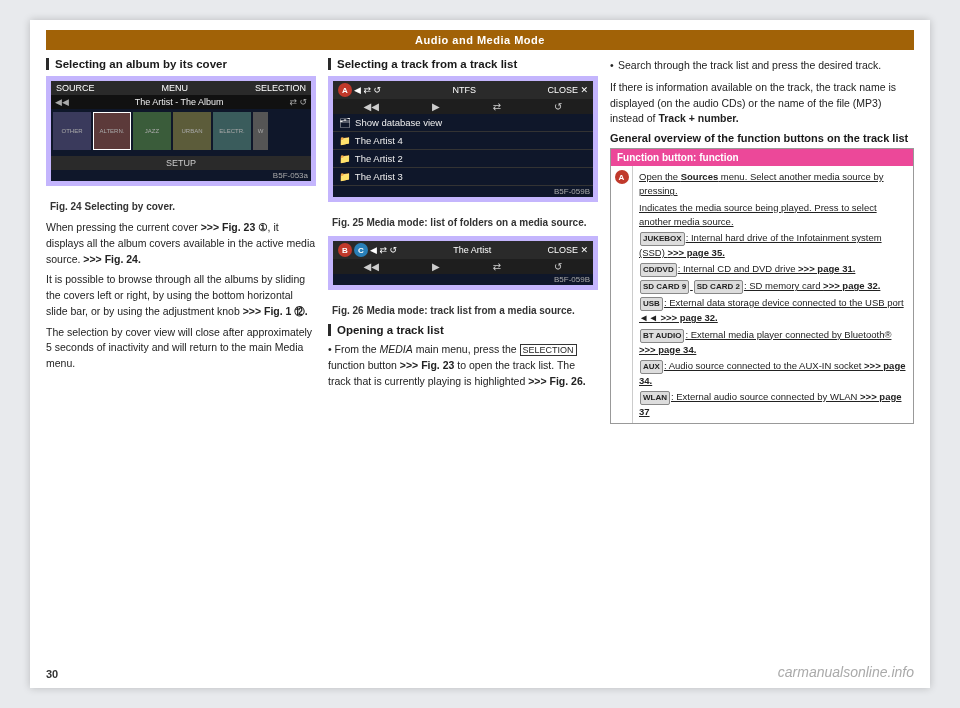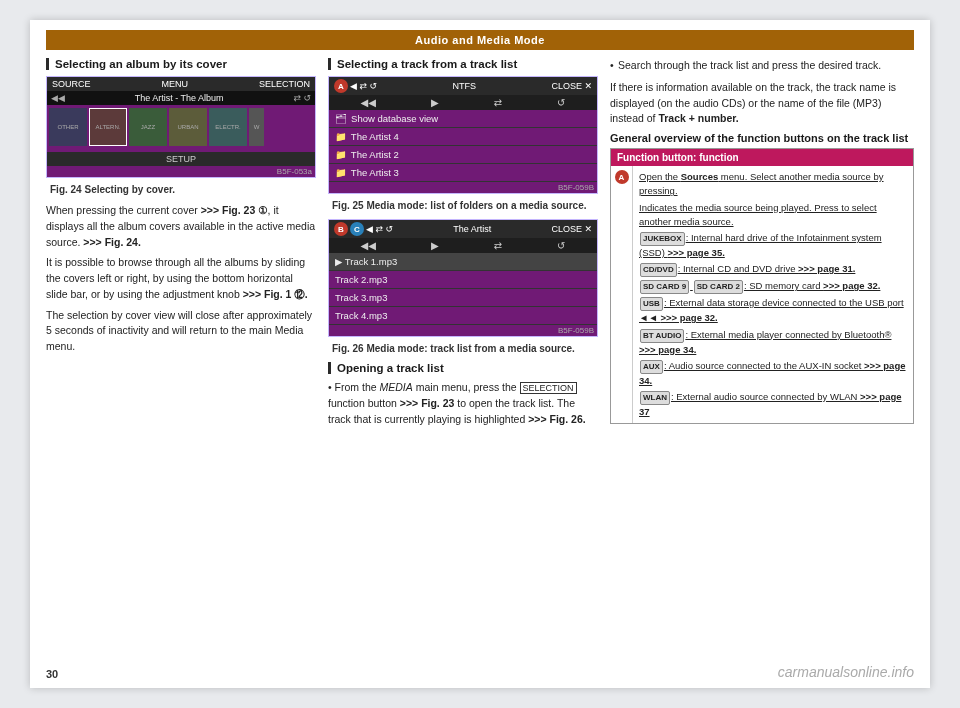--- a/index.html
+++ b/index.html
@@ -49,24 +49,24 @@
       flex: 1;
     }
     .section-title {
       font-size: 11.5px;
       font-weight: bold;
       border-left: 3px solid #2a2a2a;
       padding-left: 6px;
       margin-bottom: 6px;
     }
     .screen-img {
-      border: 1px solid #c4b5fd;
-      background: #701a75;
+      border: 5px solid #c4b5fd;
+      background: #0f172a;
       width: 100%;
-      margin-bottom: 4px;
+      margin-bottom: 13px;
       position: relative;
       overflow: hidden;
     }
     .screen-bar {
       background: #2a2a2a;
       color: #fff;
       display: flex;
       justify-content: space-between;
       align-items: center;
       padding: 2px 5px;
@@ -169,21 +169,21 @@
       font-size: 11px;
       font-weight: bold;
       margin-bottom: 4px;
       margin-top: 4px;
     }
     .function-table {
       border: 1px solid #999;
       width: 100%;
     }
     .function-table-header {
-      background: #be185d;
+      background: #ec4899;
       color: #fff;
       font-size: 10px;
       font-weight: bold;
       padding: 3px 6px;
     }
     .function-row {
       display: flex;
       border-bottom: 1px solid #ccc;
     }
     .function-row:last-child {
@@ -365,34 +365,20 @@
             <span style="font-size:9px;">◀ ⇄ ↺</span>
           </div>
           <span>The Artist</span>
           <span style="font-size:9px;">CLOSE ✕</span>
         </div>
         <div class="icons-row">
           <span style="color:#ccc;font-size:10px;">◀◀</span>
           <span style="color:#ccc;font-size:10px;">▶</span>
           <span style="color:#ccc;font-size:10px;">⇄</span>
           <span style="color:#ccc;font-size:10px;">↺</span>
-        </div>
-        <div>
-          <div class="track-list-item highlighted">
-            <span>▶ Track 1.mp3</span>
-          </div>
-          <div class="track-list-item">
-            <span>Track 2.mp3</span>
-          </div>
-          <div class="track-list-item">
-            <span>Track 3.mp3</span>
-          </div>
-          <div class="track-list-item">
-            <span>Track 4.mp3</span>
-          </div>
         </div>
         <div class="fig-code">B5F-059B</div>
       </div>
       <div class="fig-caption">
         <span>Fig. 26</span>
         <span>Media mode: track list from a media source.</span>
       </div>
 
       <div class="section-title" style="margin-top:6px;">Opening a track list</div>
       <div class="body-text">

